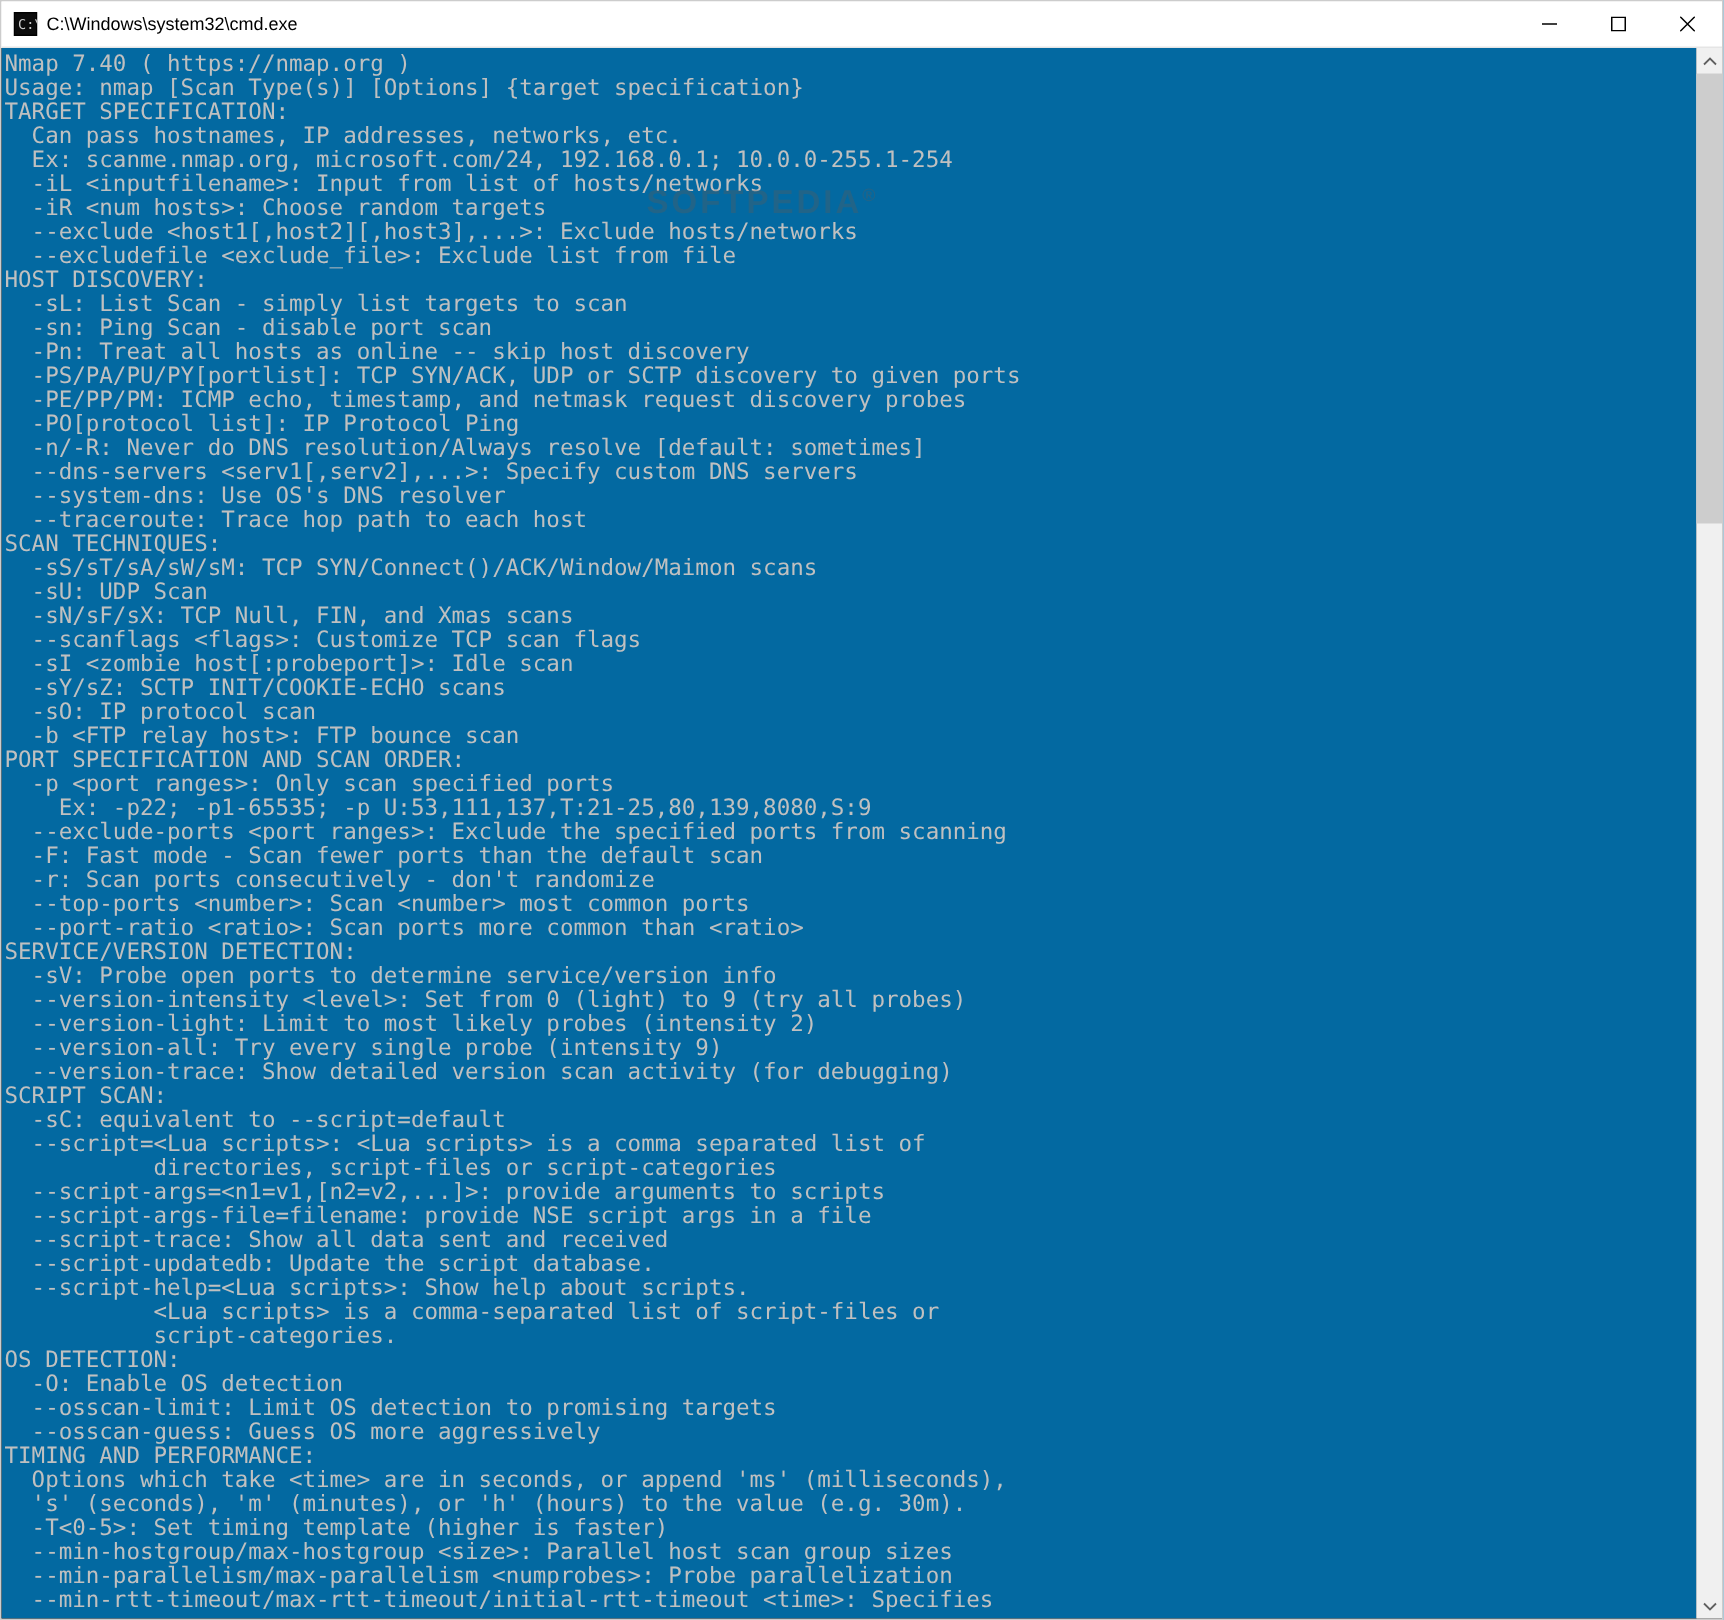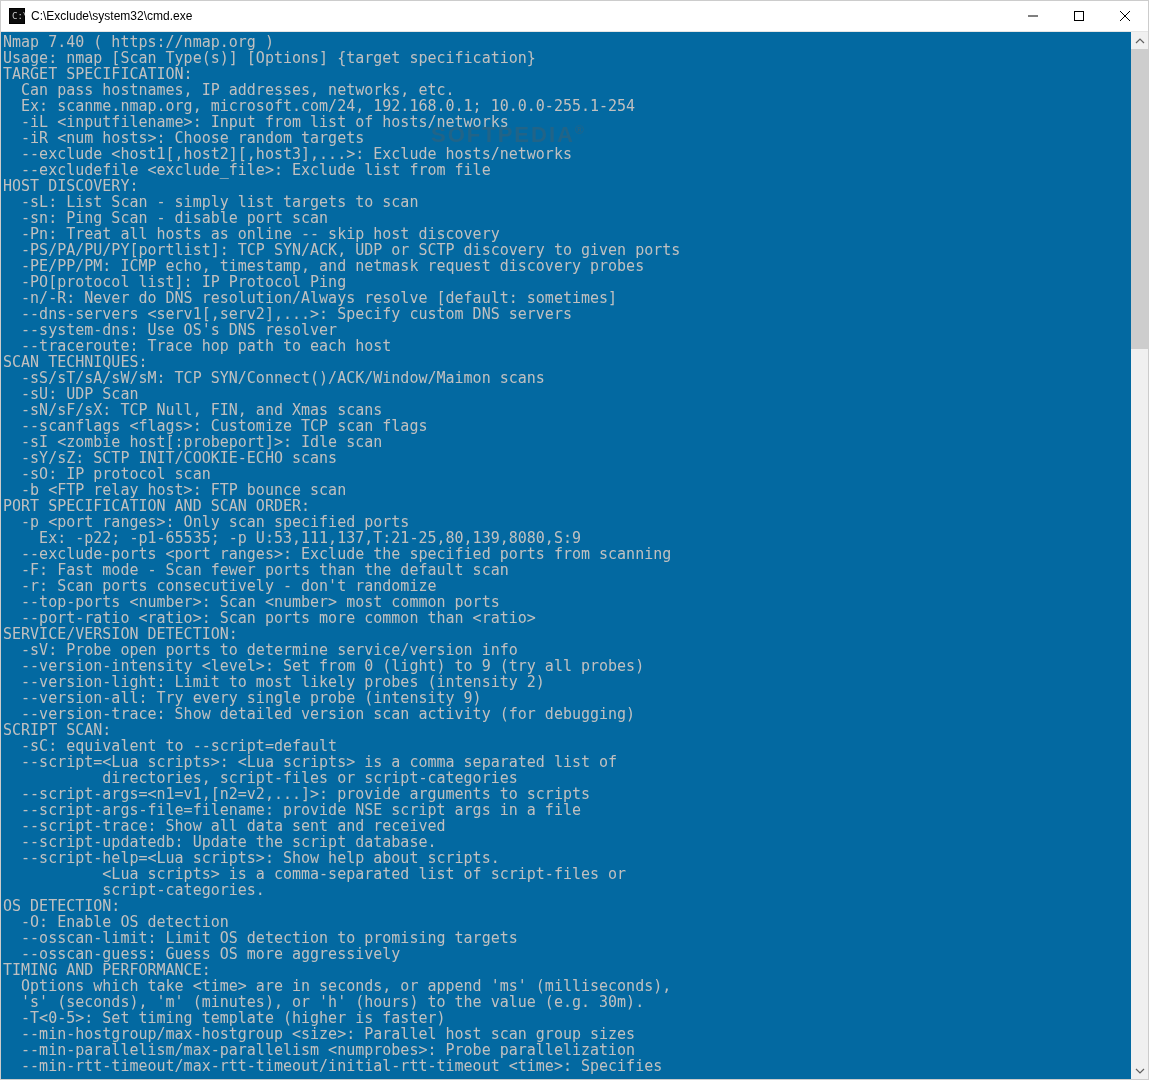--- a/index.html
+++ b/index.html
@@ -25,21 +25,21 @@
 
 <div class="window">
   <div class="titlebar">
     <span class="icon">
       <svg width="16" height="16" viewBox="0 0 16 16">
         <rect x="0" y="0" width="16" height="16" fill="#000"></rect>
         <rect x="1" y="1" width="14" height="14" fill="#0c0c0c"></rect>
         <text x="3" y="11" font-family="Consolas,monospace" font-size="9" fill="#ccc">C:\</text>
       </svg>
     </span>
-    <span class="title">C:\Exclude\system32\cmd.exe</span>
+    <span class="title">C:\Windows\system32\cmd.exe</span>
     <div class="winbtns">
       <div class="winbtn">
         <svg width="10" height="10" viewBox="0 0 10 10">
             <path d="M0 5 H10" stroke="#000" stroke-width="1"></path>
           </svg>
       </div>
       <div class="winbtn">
         <svg width="10" height="10" viewBox="0 0 10 10">
             <rect x="0.5" y="0.5" width="9" height="9" fill="none" stroke="#000" stroke-width="1"></rect>
           </svg>

